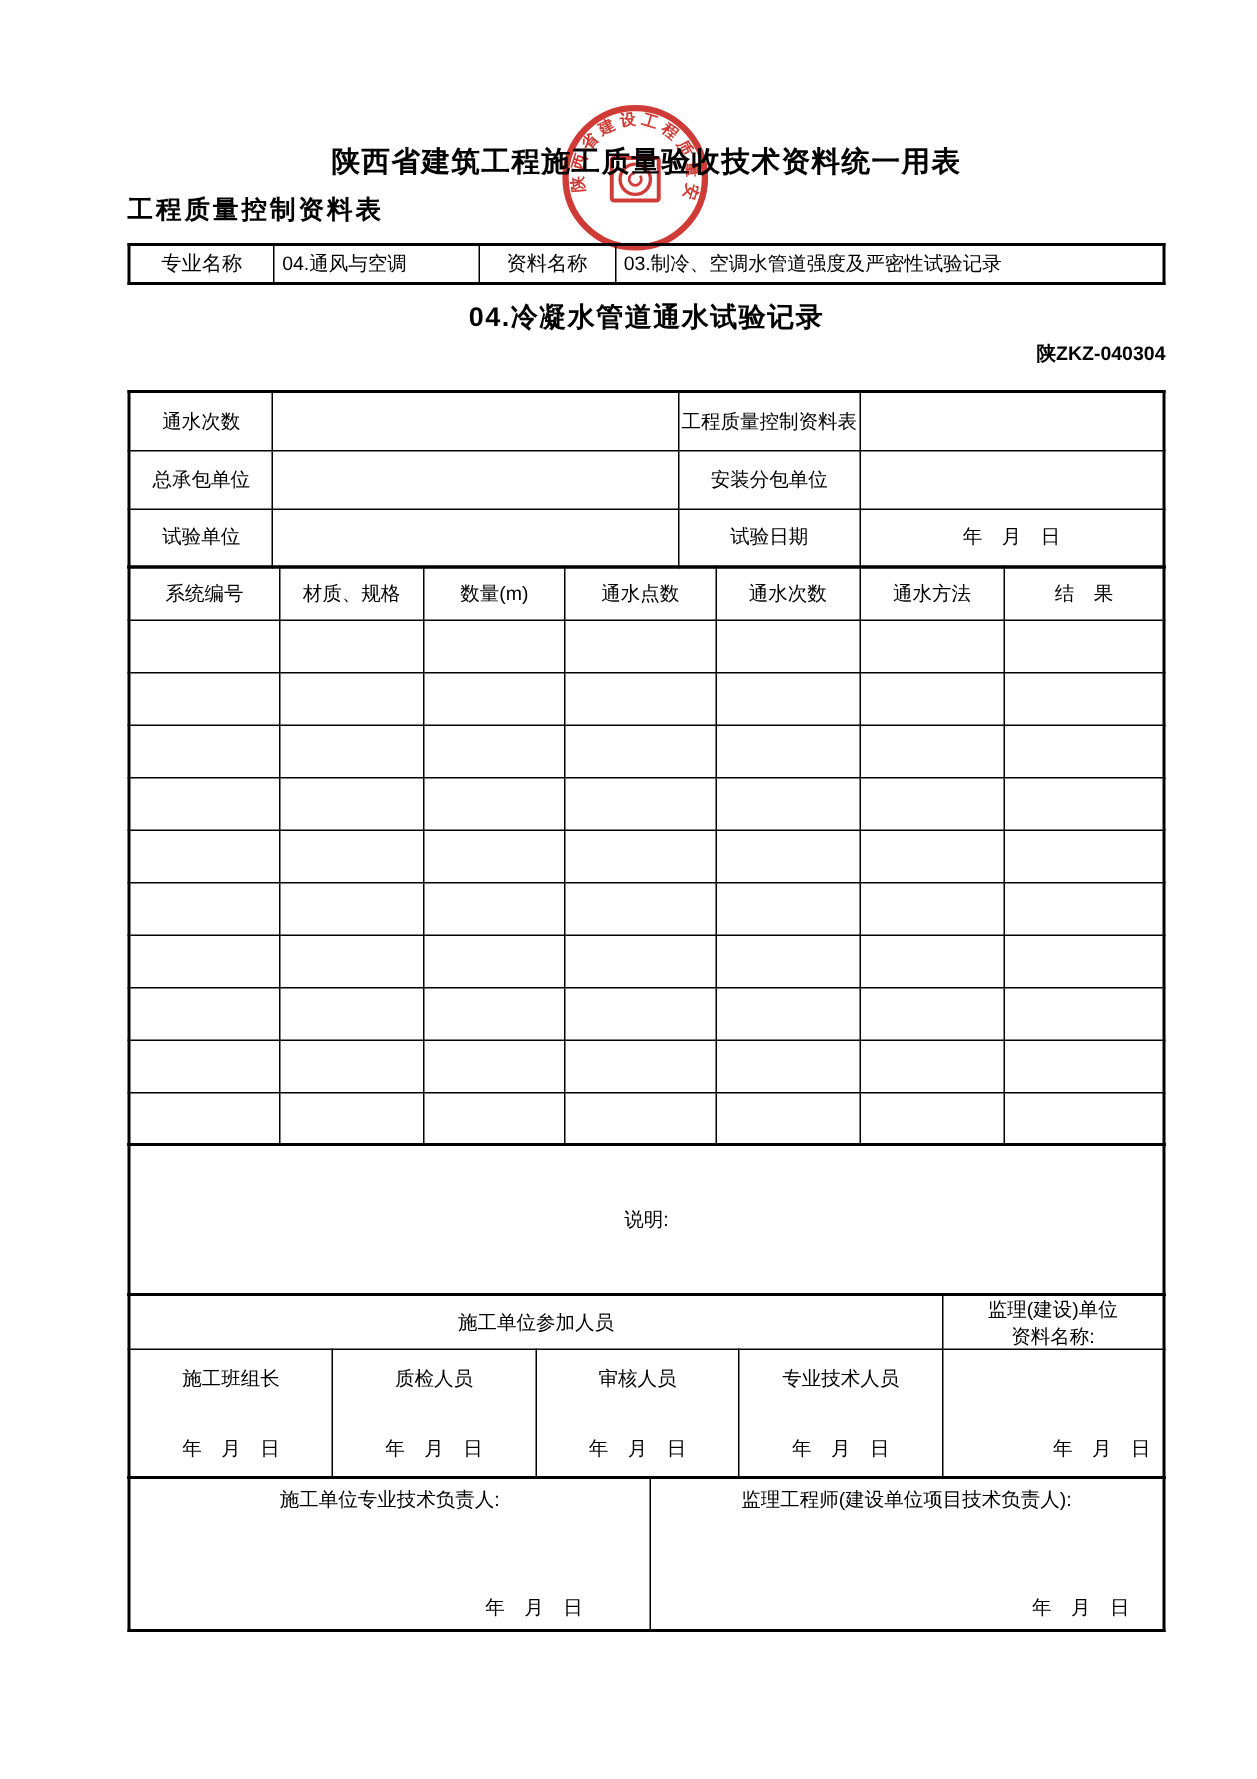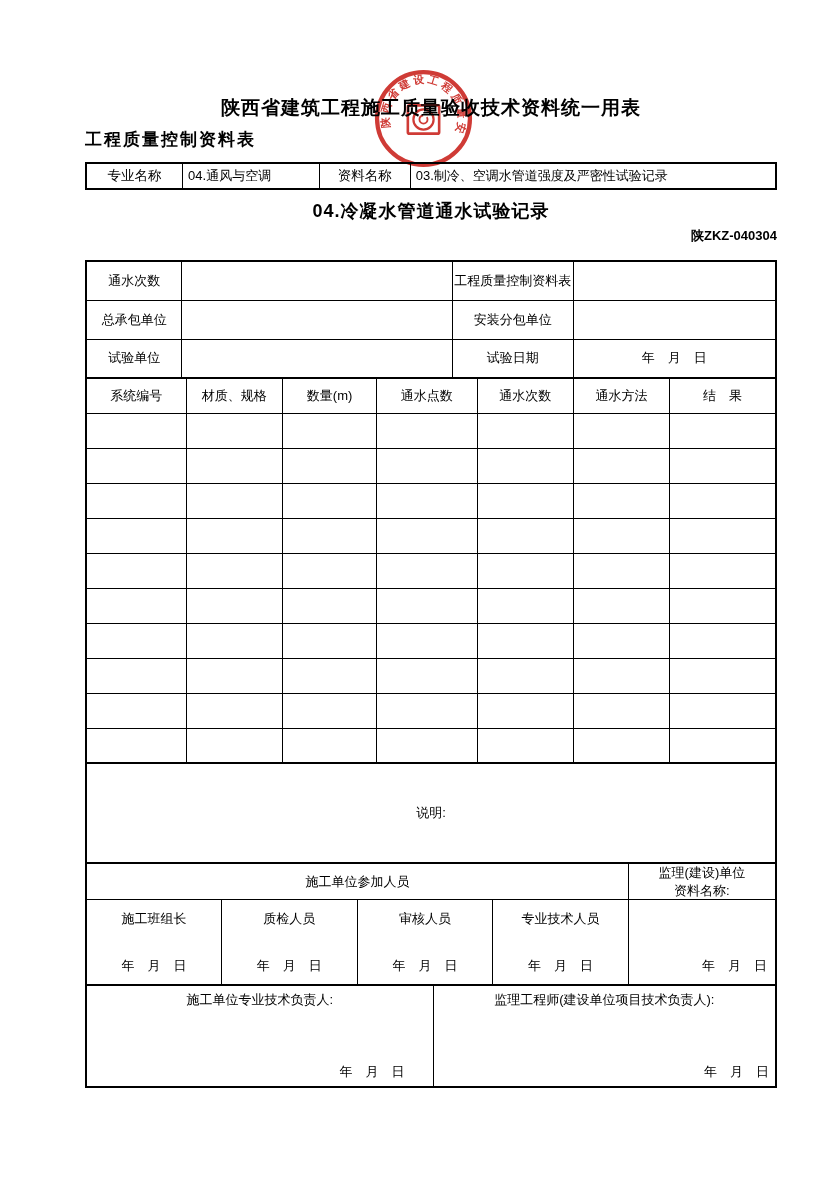--- a/index.html
+++ b/index.html
@@ -42,21 +42,21 @@
 
   .part-tbl .hdr-row td { height:36px; }
   .part-tbl .sig-row td { height:85px; }
   .sup-hdr { line-height:1.35; }
   .sig-cell { vertical-align:top; }
   .sig-inner { display:flex; flex-direction:column; justify-content:space-between; height:83px; padding:10px 0 8px 0; }
   .sig-date { font-size:13px; }
   .sig-date-right { text-align:right; padding-right:8px; }
   .sig-bottom { display:flex; flex-direction:column; justify-content:flex-end; height:83px; padding-bottom:8px; }
 
-  .signoff-tbl td { height:100px; vertical-align:top; text-align:left; padding:5px 2px; }
+  .signoff-tbl td { height:100px; vertical-align:top; text-align:left; padding:5px 18px; }
   .signoff-inner { display:flex; flex-direction:column; justify-content:space-between; height:90px; }
   .signoff-date { text-align:right; font-size:13px; }
   .pad30 { padding-right:26px; }
   .pad6 { padding-right:4px; }
 
   .footer { margin-top:12px; text-align:right; font-size:14px; font-weight:bold; letter-spacing:0.5px; }
 </style>
 </head>
 <body>
 

